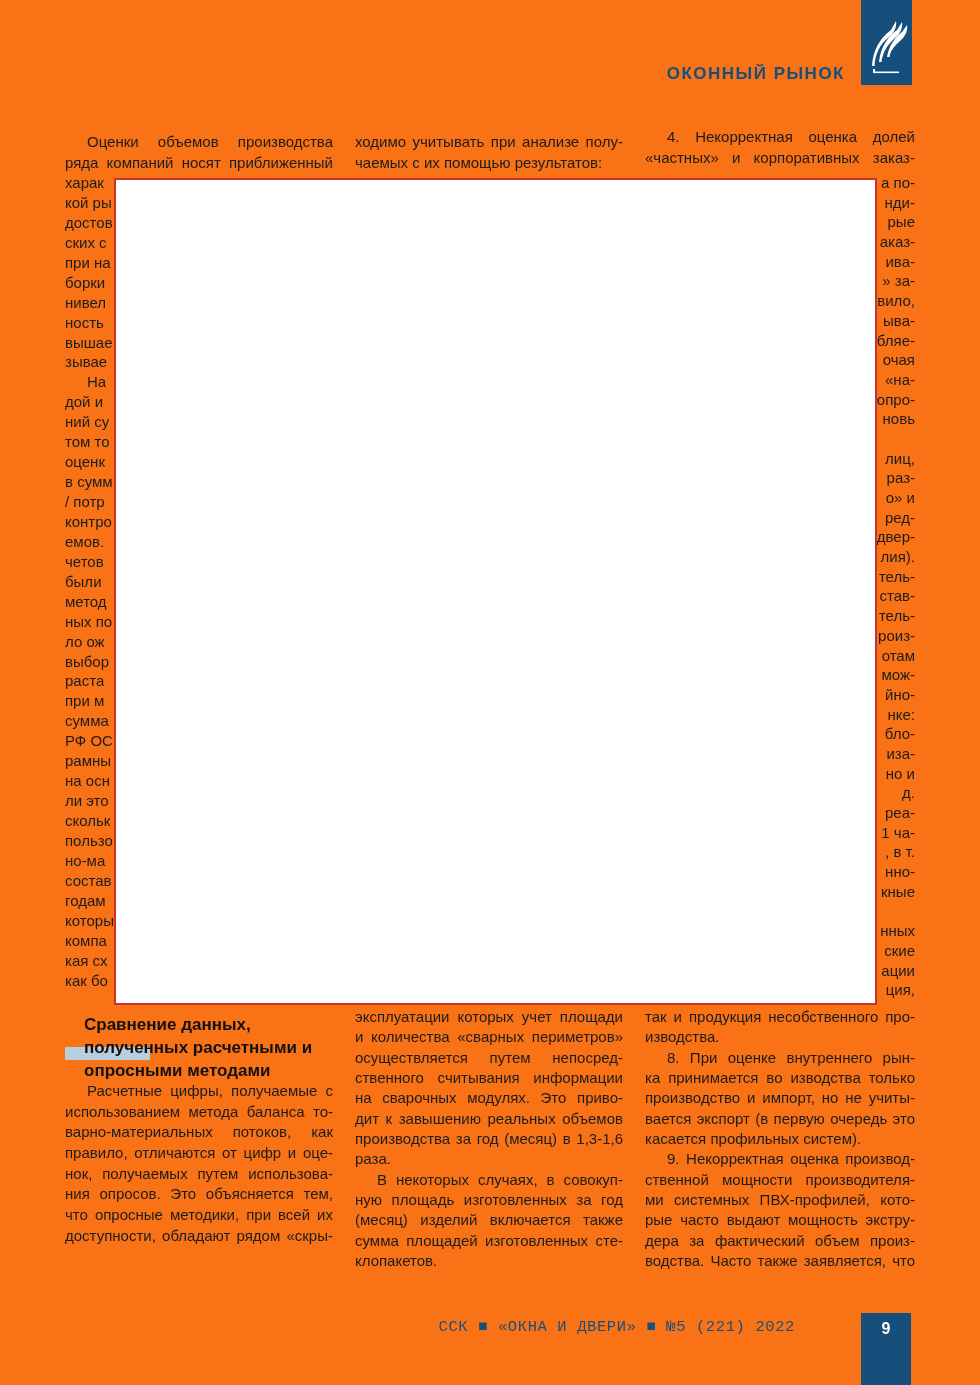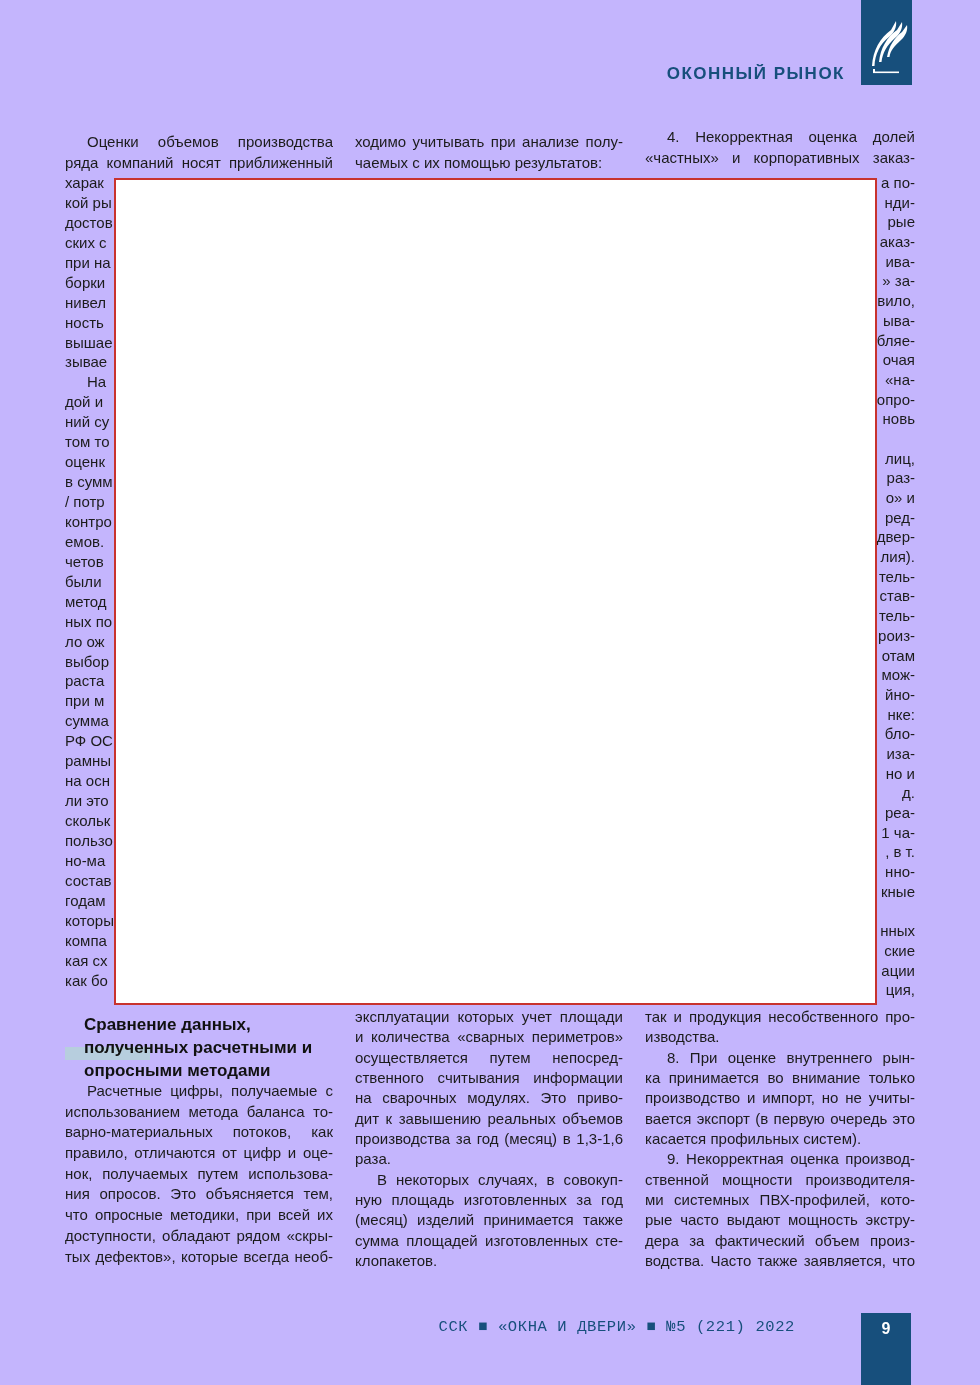--- a/index.html
+++ b/index.html
@@ -1,19 +1,19 @@
 <!DOCTYPE html>
 <html><head>
 <meta charset="utf-8">
 <style>
   html,body{margin:0;padding:0;background:#e9e9e9;}
   .page{
     position:relative;
     width:980px;height:1385px;
-    background:#c4b5fd;
+    background:#f97316;
     font-family:"Liberation Sans", sans-serif;
     color:#1c1c1c;
     font-size:15px;
     overflow:hidden;
     margin:0 auto;
   }
   .abs{position:absolute;}
   .line{height:20.5px;line-height:20.5px;white-space:nowrap;}
   .full .line{text-align:justify;text-align-last:justify;white-space:normal;overflow:hidden;}
   .full .line.nj{text-align-last:left;}
@@ -149,39 +149,38 @@
 
   <div id="col1-para" class="abs full lh-para">
       <div class="line i">Расчетные цифры, получаемые с</div>
       <div class="line">использованием метода баланса то-</div>
       <div class="line">варно-материальных потоков, как</div>
       <div class="line">правило, отличаются от цифр и оце-</div>
       <div class="line">нок, получаемых путем использова-</div>
       <div class="line">ния опросов. Это объясняется тем,</div>
       <div class="line">что опросные методики, при всей их</div>
       <div class="line">доступности, обладают рядом «скры-</div>
-      <div class="line">тых дефектов», которые всегда необ-</div>
     </div>
 
   <div id="col2-top" class="abs full">
       <div class="line">ходимо учитывать при анализе полу-</div>
       <div class="line nj">чаемых с их помощью результатов:</div>
     </div>
   <div id="col2-bot" class="abs full lh-bot">
       <div class="line">эксплуатации которых учет площади</div>
       <div class="line">и количества «сварных периметров»</div>
       <div class="line">осуществляется путем непосред-</div>
       <div class="line">ственного считывания информации</div>
       <div class="line">на сварочных модулях.  Это приво-</div>
       <div class="line">дит к завышению реальных объемов</div>
       <div class="line">производства за год (месяц) в 1,3-1,6</div>
       <div class="line nj">раза.</div>
       <div class="line i">В некоторых случаях, в совокуп-</div>
       <div class="line">ную площадь изготовленных за год</div>
-      <div class="line">(месяц) изделий принимается также</div>
+      <div class="line">(месяц) изделий включается также</div>
       <div class="line">сумма площадей изготовленных сте-</div>
       <div class="line nj">клопакетов.</div>
     </div>
 
   <div id="col3-top" class="abs full">
       <div class="line i">4. Некорректная оценка долей</div>
       <div class="line">«частных» и корпоративных заказ-</div>
     </div>
   <div id="col3-frag" class="abs frag-right lh-frag3">
       <div class="line">а по-</div>
@@ -224,21 +223,21 @@
       <div class="line">&nbsp;</div>
       <div class="line">нных</div>
       <div class="line">ские</div>
       <div class="line">ации</div>
       <div class="line">ция,</div>
     </div>
   <div id="col3-bot" class="abs full lh-bot">
       <div class="line">так и продукция несобственного про-</div>
       <div class="line nj">изводства.</div>
       <div class="line i">8. При оценке внутреннего рын-</div>
-      <div class="line">ка принимается во внимание только</div>
+      <div class="line">ка принимается во изводства только</div>
       <div class="line">производство и импорт, но не учиты-</div>
       <div class="line">вается экспорт (в первую очередь это</div>
       <div class="line nj">касается профильных систем).</div>
       <div class="line i">9. Некорректная оценка производ-</div>
       <div class="line">ственной мощности производителя-</div>
       <div class="line">ми системных ПВХ-профилей, кото-</div>
       <div class="line">рые часто выдают мощность экстру-</div>
       <div class="line">дера за фактический объем произ-</div>
       <div class="line">водства. Часто также заявляется, что</div>
     </div>

